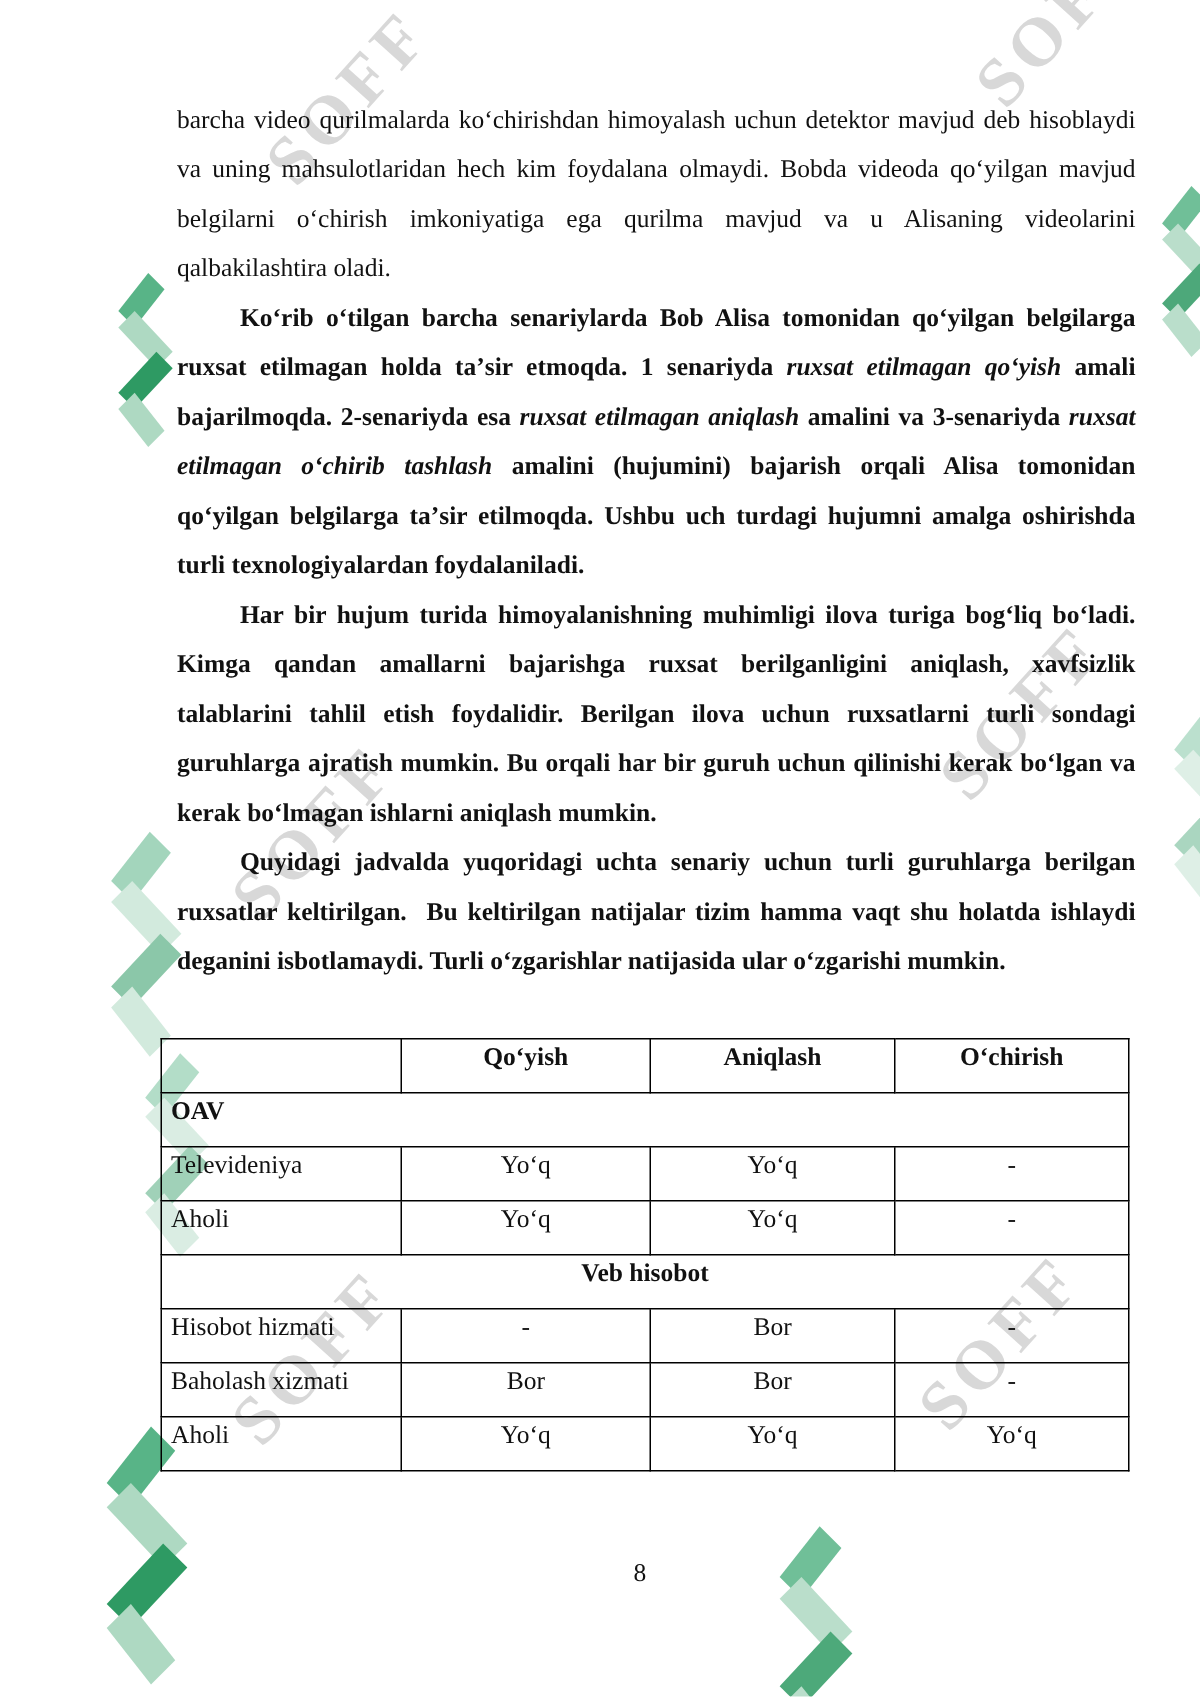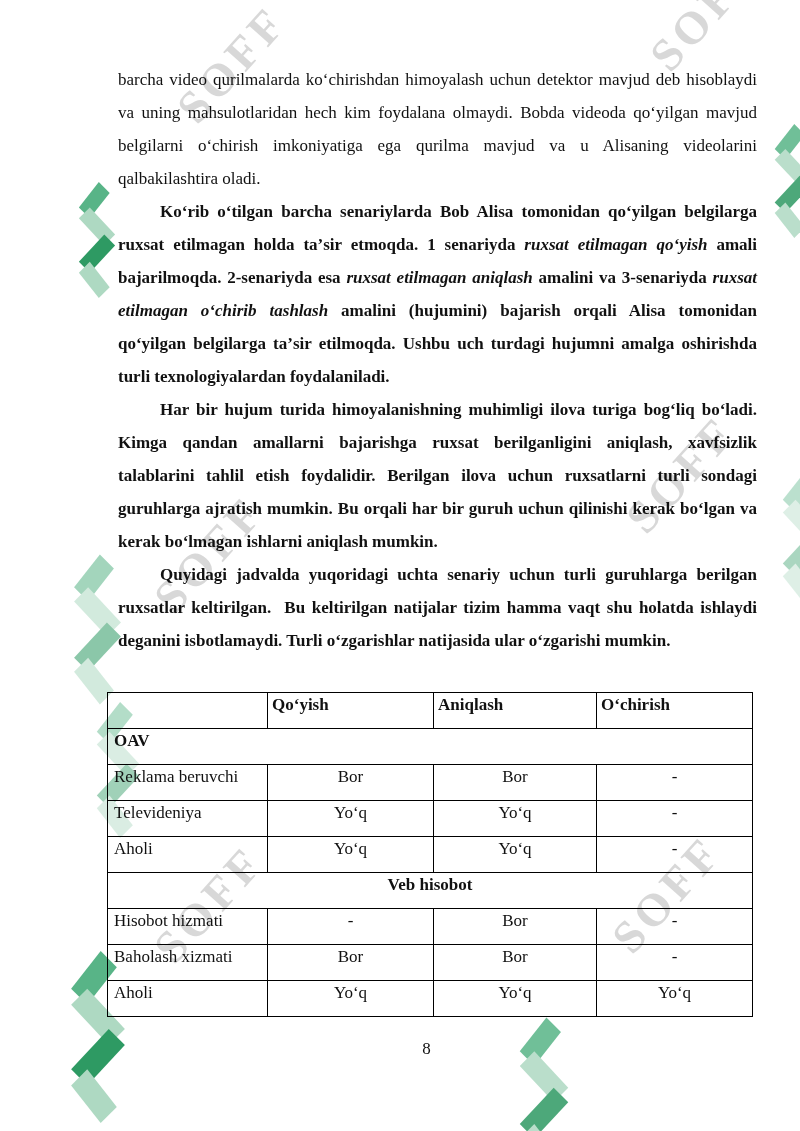--- a/index.html
+++ b/index.html
@@ -42,21 +42,21 @@
   .page-table td{
     border:1.7px solid #000;
     height:33px;
     font-size:17px;
     padding:2px 4px 0 4px;
     vertical-align:top;
     overflow:hidden;
   }
   .page-table td.cell-center{text-align:center;}
   .page-table td.cell-label{padding-left:6px;}
-  .page-table td.header-cell{font-weight:bold;text-align:left;}
+  .page-table td.header-cell{font-weight:bold;text-align:center;}
   .page-table td.section-left{font-weight:bold;padding-left:6px;}
   .page-table td.section-center{font-weight:bold;text-align:center;}
   
   .page-number{
     position:absolute;left:107px;top:1039px;width:639px;
     z-index:2;text-align:center;font-size:17px;
   }
 </style>
 </head>
 <body>
@@ -132,26 +132,20 @@
       <tr>
         <td class="cell-label"></td>
         <td class="header-cell">Qoʻyish</td>
         <td class="header-cell">Aniqlash</td>
         <td class="header-cell">Oʻchirish</td>
       </tr>
       <tr>
         <td colspan="4" class="section-left">OAV</td>
       </tr>
       <tr>
-        <td class="cell-label">Reklama beruvchi</td>
-        <td class="cell-center">Bor</td>
-        <td class="cell-center">Bor</td>
-        <td class="cell-center">-</td>
-      </tr>
-      <tr>
         <td class="cell-label">Televideniya</td>
         <td class="cell-center">Yoʻq</td>
         <td class="cell-center">Yoʻq</td>
         <td class="cell-center">-</td>
       </tr>
       <tr>
         <td class="cell-label">Aholi</td>
         <td class="cell-center">Yoʻq</td>
         <td class="cell-center">Yoʻq</td>
         <td class="cell-center">-</td>

